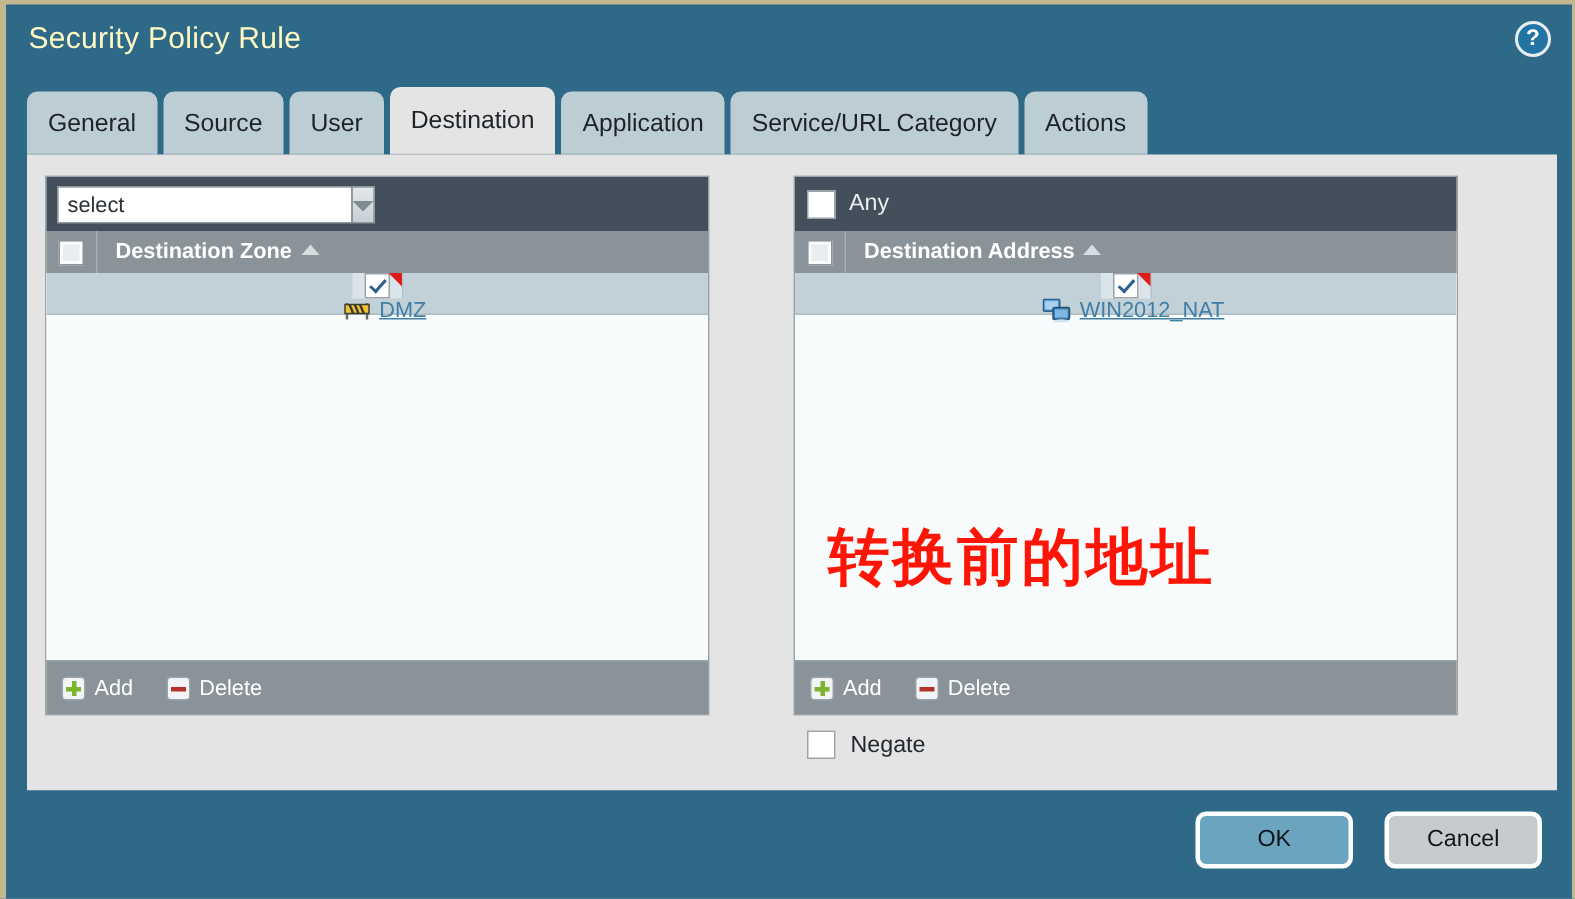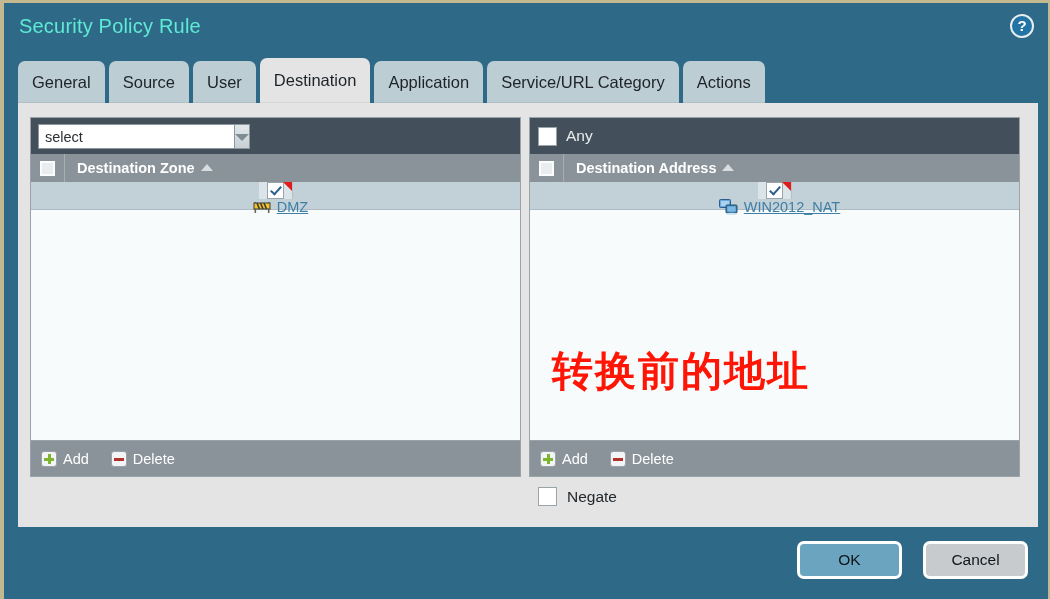--- a/index.html
+++ b/index.html
@@ -31,21 +31,21 @@
   #titlebar {
     position: absolute;
     left: 0; top: 0;
     width: 100%;
     height: 52px;
   }
   #dialog-title {
     position: absolute;
     left: 15px;
     top: 12px;
-    color: #5eead4;
+    color: #fef9c3;
     font-size: 20px;
     letter-spacing: .2px;
     white-space: nowrap;
   }
   #help-icon {
     position: absolute;
     right: 14px;
     top: 11px;
     width: 24px;
     height: 24px;
@@ -97,21 +97,21 @@
     top: 100px;
     width: 1020px;
     height: 424px;
     background: #e4e4e4;
     box-sizing: border-box;
   }
 
   .panel {
     position: absolute;
     top: 14px;
-    width: 491px;
+    width: 443px;
     height: 360px;
     background: #f8fbfb;
     border: 1px solid #9aa3a8;
     box-sizing: border-box;
   }
   #panel-zone  { left: 12px; }
   #panel-addr  { left: 511px; }
 
   
   .panel-top {

